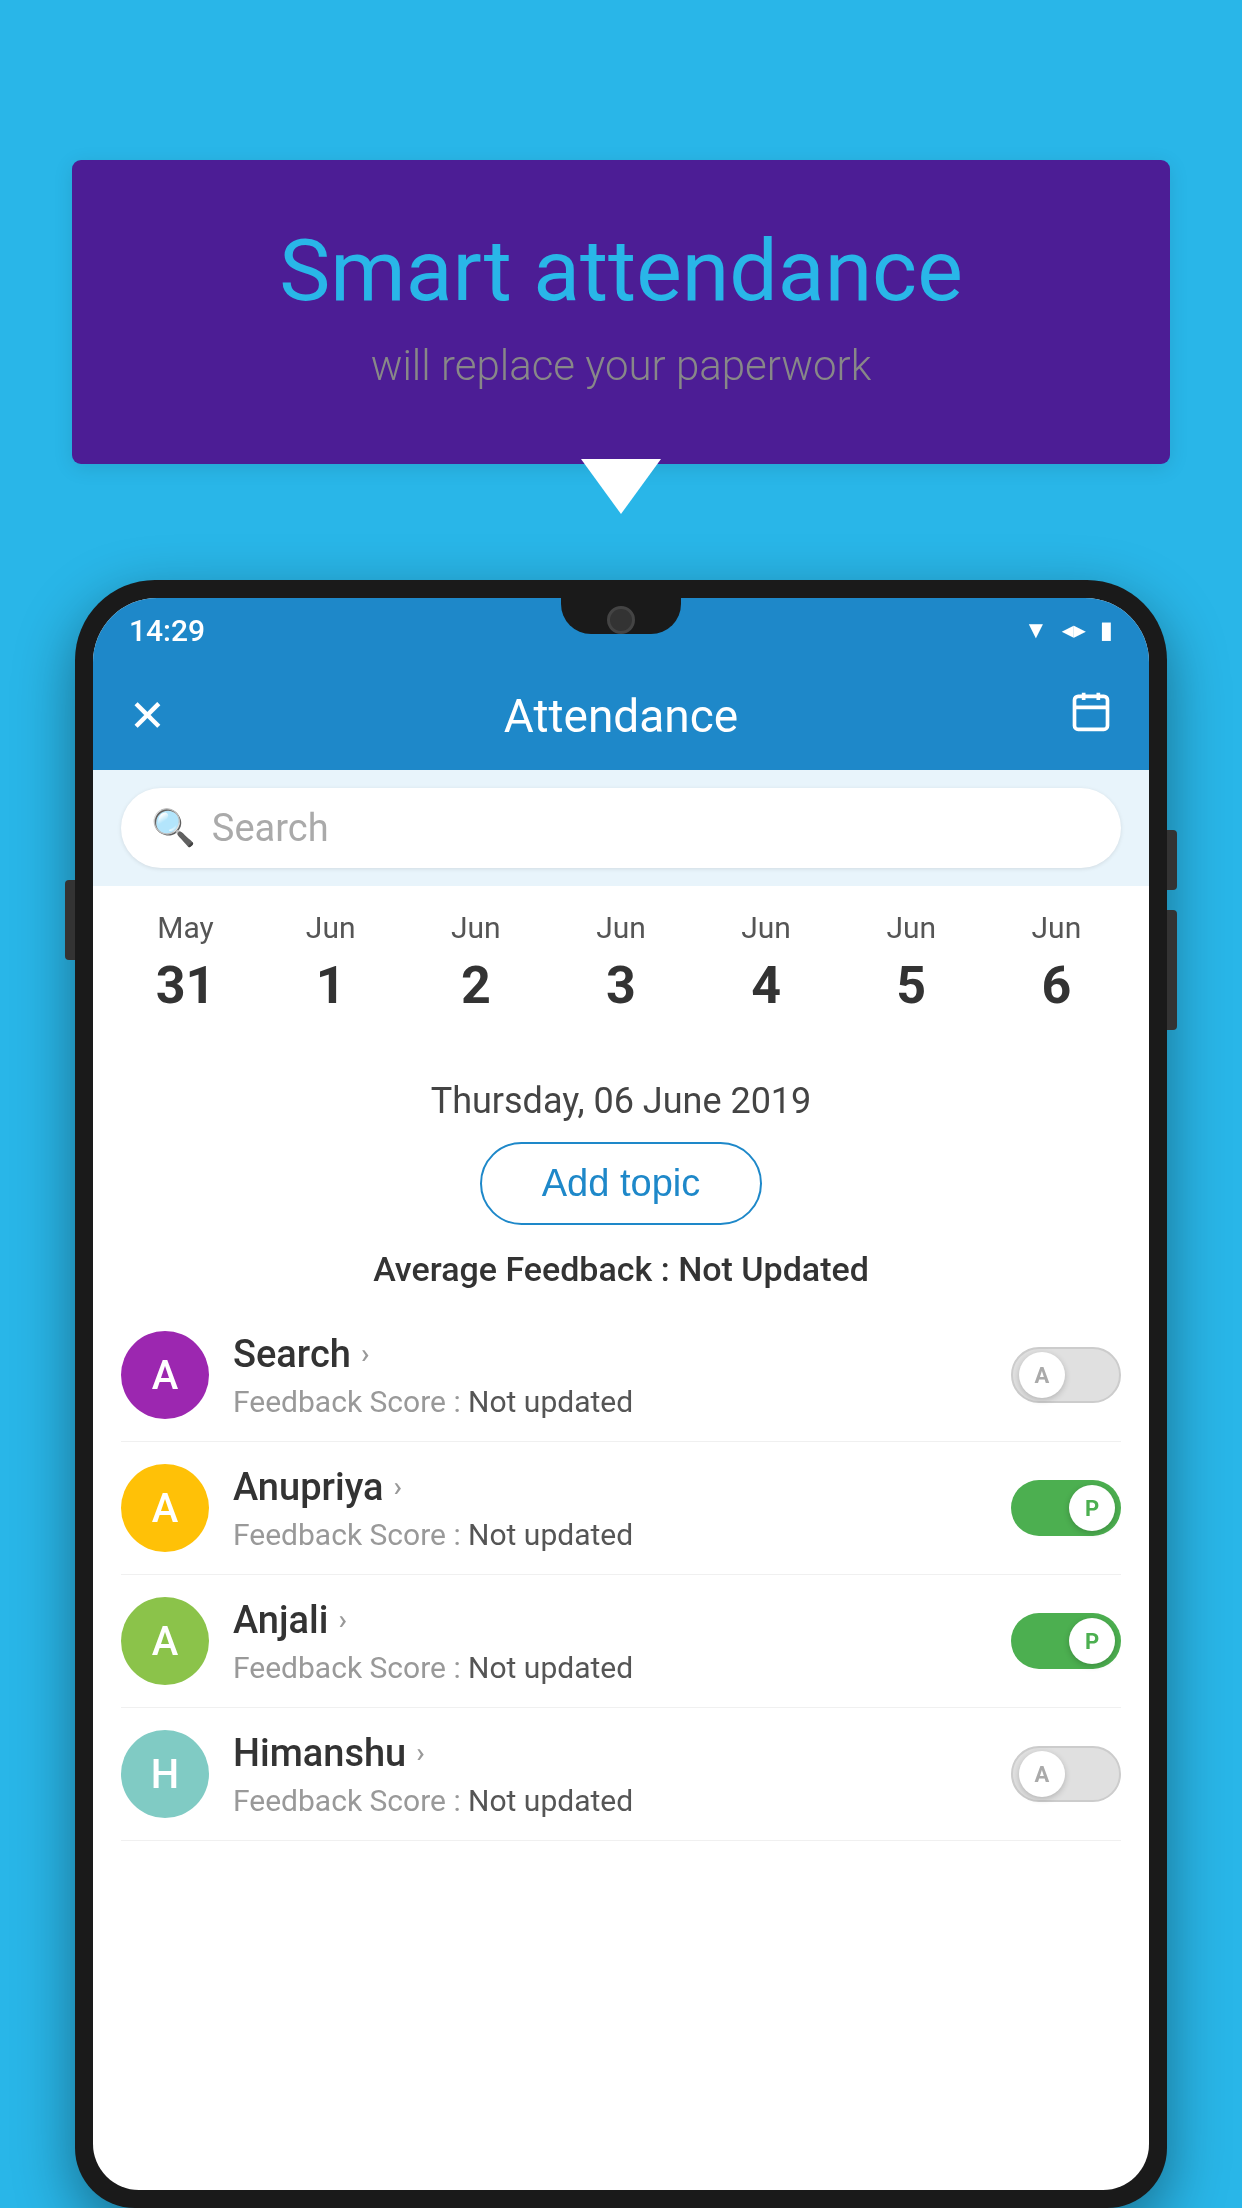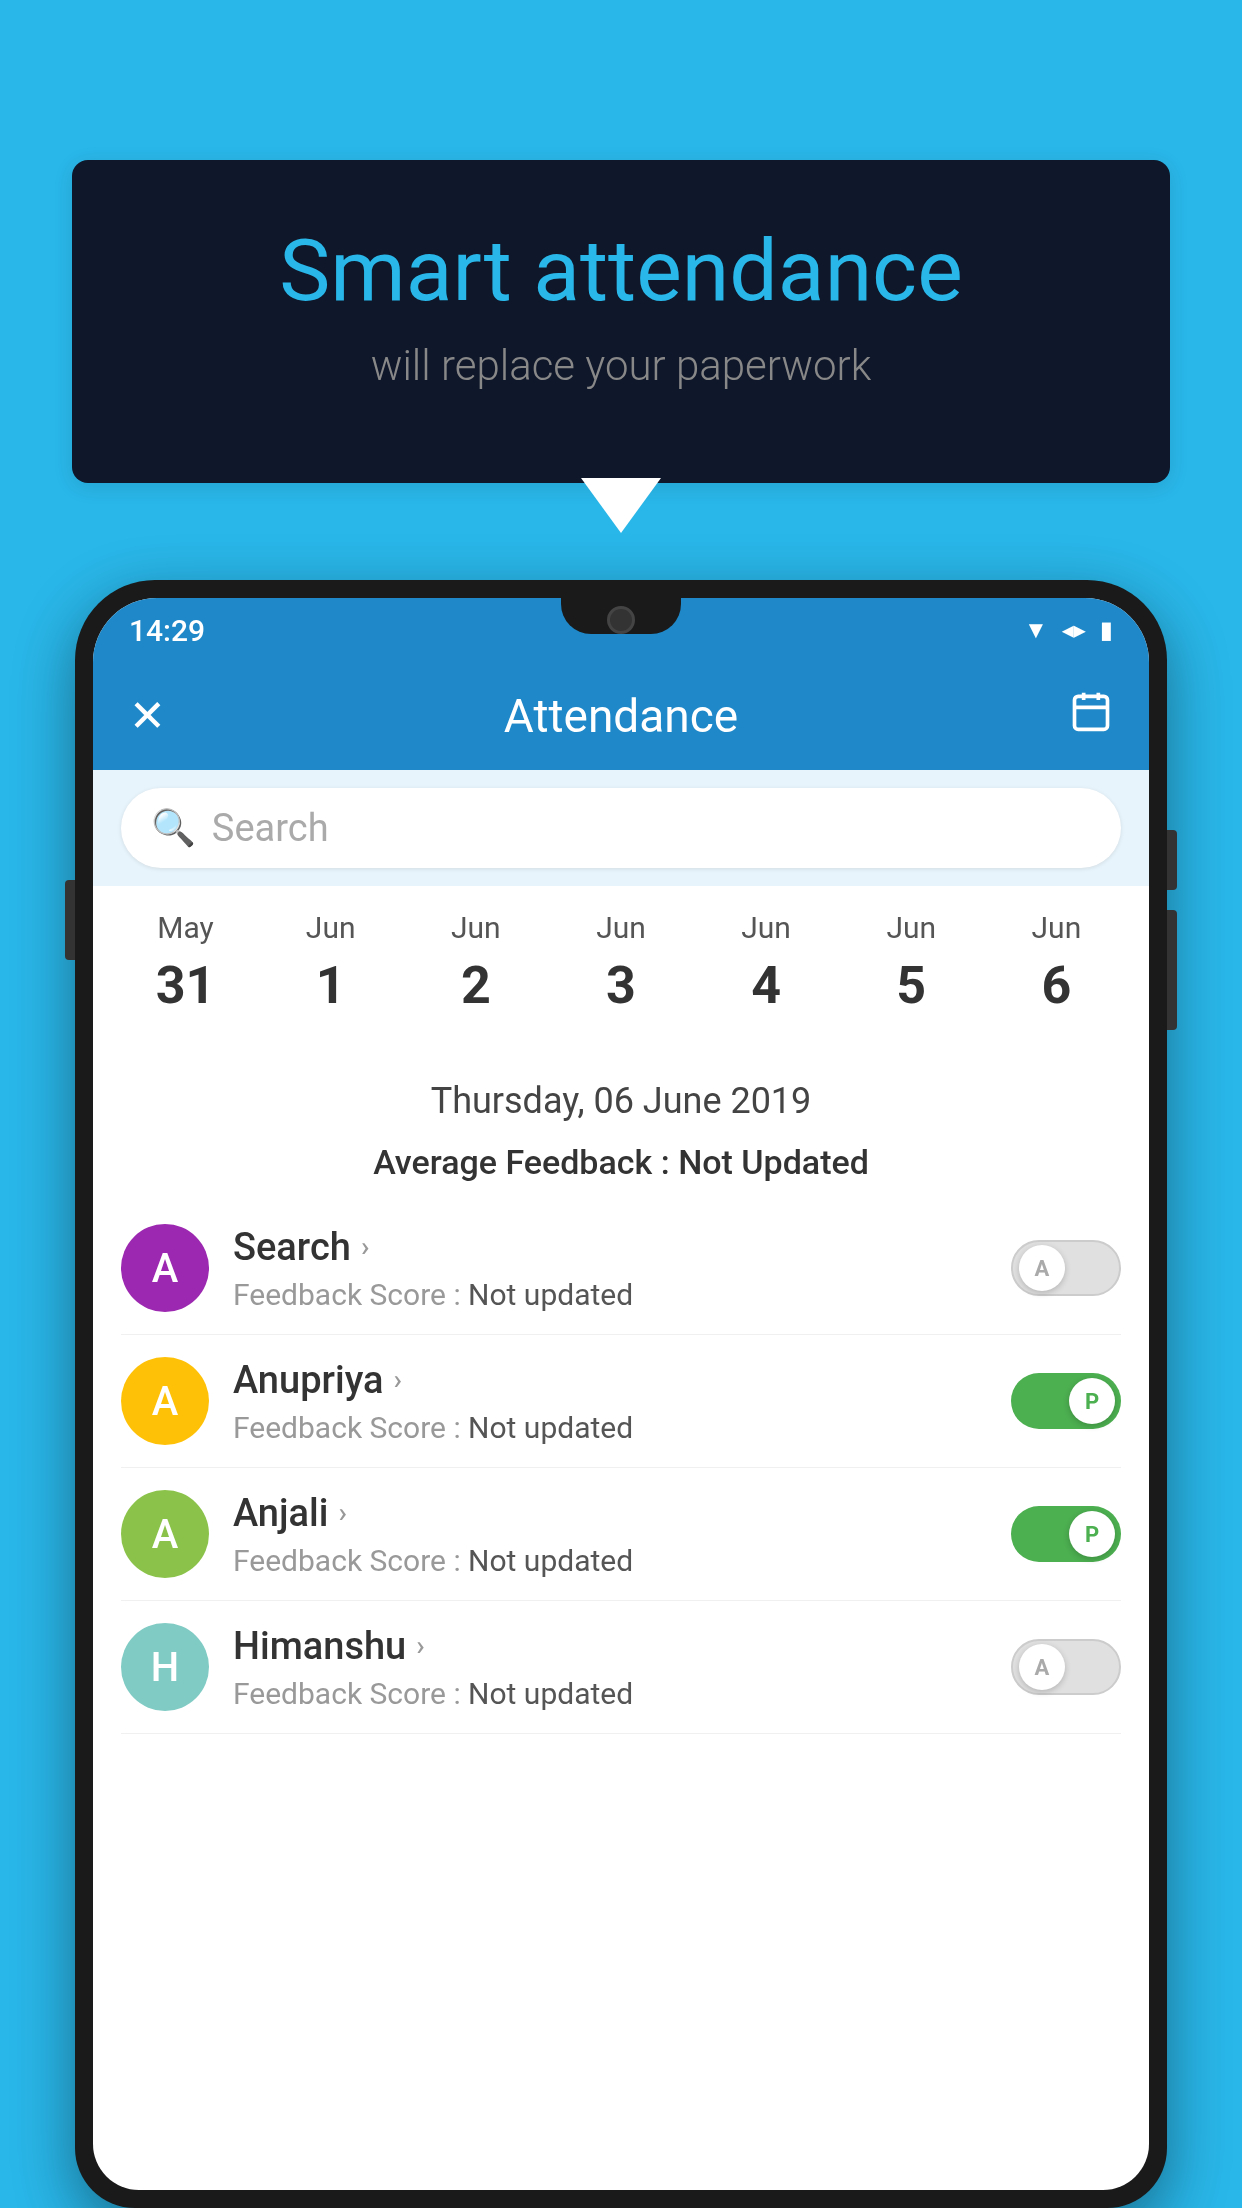--- a/index.html
+++ b/index.html
@@ -12,23 +12,23 @@
       overflow: hidden;
       position: relative;
     }
 
     
     .speech-bubble {
       position: absolute;
       top: 160px;
       left: 72px;
       right: 72px;
-      background: #0f172a;
-      border-radius: 16px;
-      padding: 60px 60px 93px;
+      background: #4c1d95;
+      border-radius: 9px;
+      padding: 60px 60px 74px;
       text-align: center;
       box-shadow: 0 4px 20px rgba(0,0,0,0.1);
     }
 
     .speech-bubble::after {
       content: '';
       position: absolute;
       bottom: -50px;
       left: 50%;
       transform: translateX(-50%);
@@ -467,20 +467,21 @@
         </div>
         <div class="calendar-date">
           <div class="selected">6</div>
         </div>
       </div>
     </div>
 
     <div class="content-area">
       <div class="selected-date">Thursday, 06 June 2019</div>
 
+      <button class="add-topic-btn">Add topic</button>
 
       <div class="avg-feedback">
         <span>Average Feedback :</span>
         <span>Not Updated</span>
       </div>
 
       <div class="student-list">
 
         <div class="student-item">
           <div class="avatar purple">A</div>

